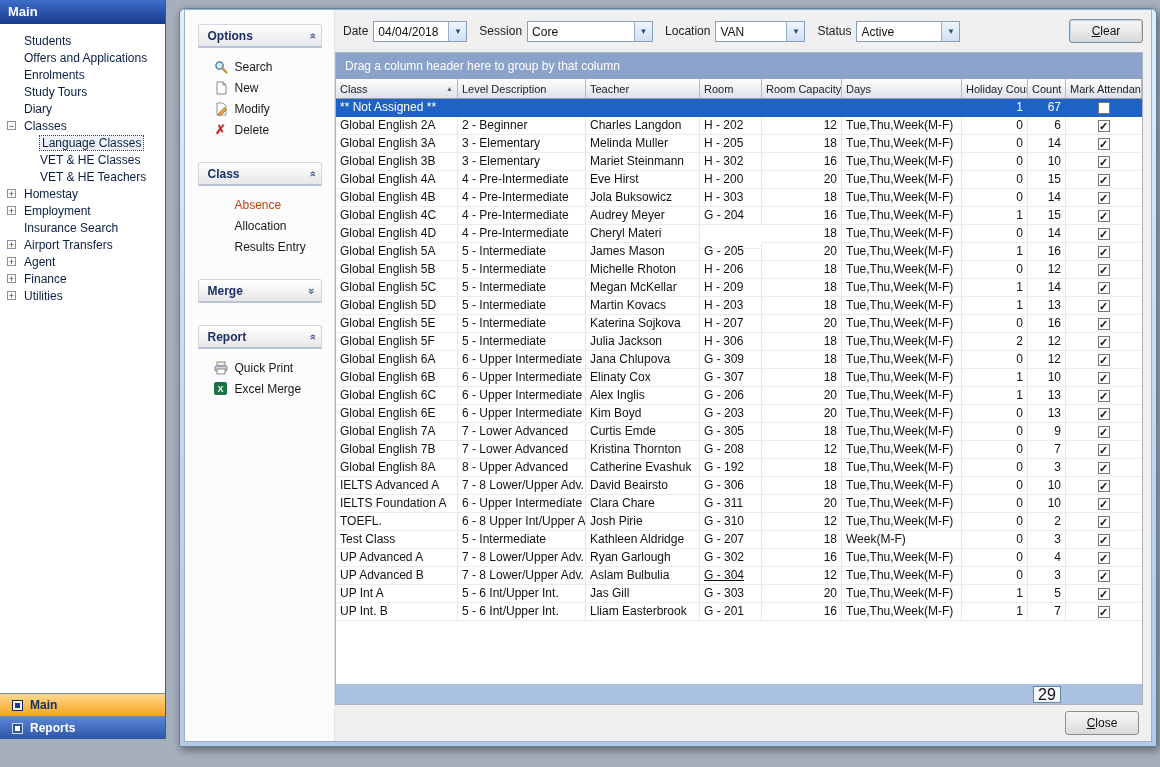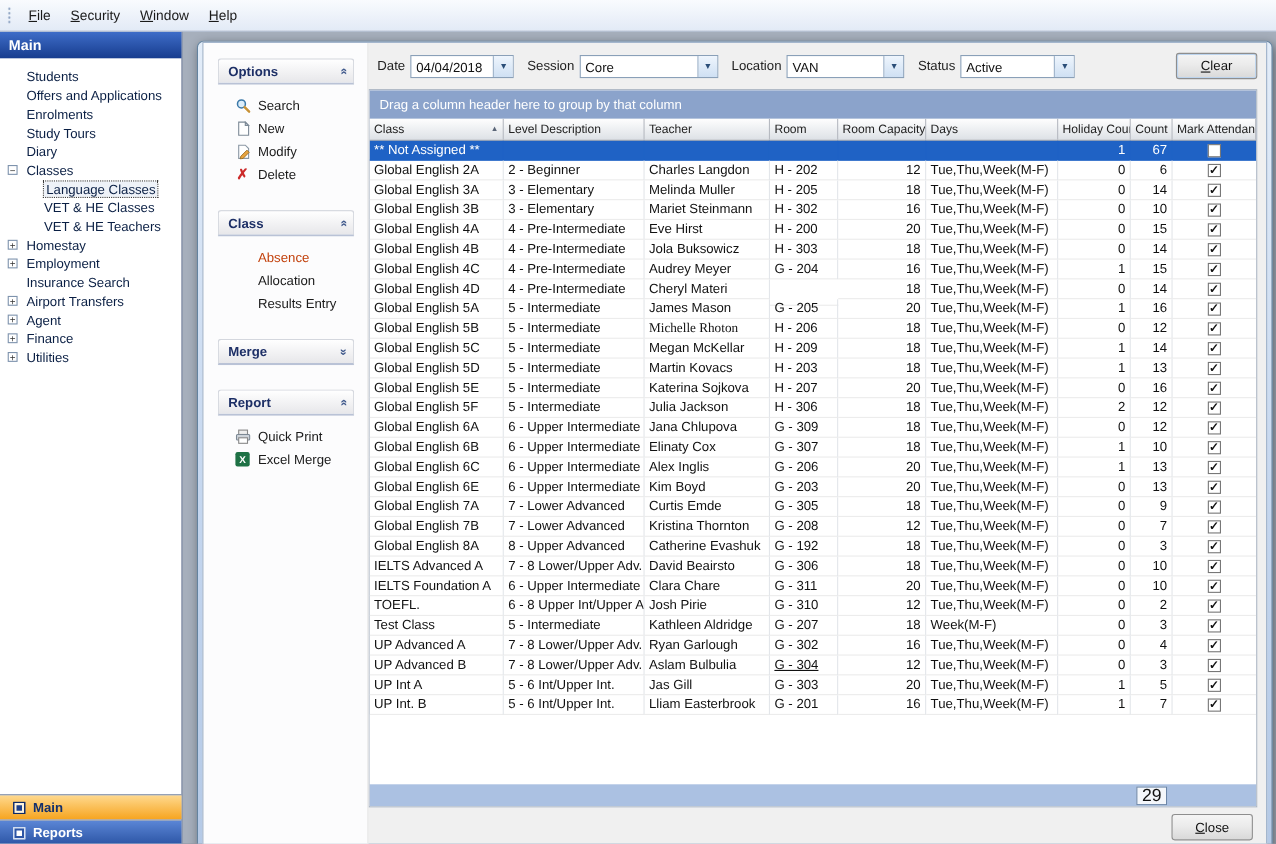--- a/index.html
+++ b/index.html
@@ -71,21 +71,21 @@
            display:flex;align-items:center;justify-content:center;border-radius:2px;}
   
   .right-area{flex:1;display:flex;flex-direction:column;padding-right:8px;box-sizing:border-box;overflow:hidden;}
   .filter-bar{height:42px;display:flex;align-items:center;padding-left:8px;}
   .fgroup{display:flex;align-items:center;gap:5px;margin-right:12px;}
   .flabel{color:#222;}
   .combo{height:21px;background:#fff;border:1px solid #8aa0b8;display:flex;align-items:stretch;box-sizing:border-box;}
   .combo-text{flex:1;padding:3px 4px 0;white-space:nowrap;overflow:hidden;}
   .combo-btn{width:17px;border-left:1px solid #9ab0c8;background:linear-gradient(#eef5fd,#cfe0f3);
              display:flex;align-items:center;justify-content:center;font-size:8px;color:#2b4e78;}
-  .w-date{width:94px;}.w-session{width:126px;}.w-location{width:107px;}.w-status{width:104px;}
+  .w-date{width:94px;}.w-session{width:126px;}.w-location{width:90px;}.w-status{width:104px;}
   .btn{height:24px;min-width:74px;font-family:"Liberation Sans",sans-serif;font-size:12px;color:#111;
        background:linear-gradient(#f5f5f5,#ebebeb 45%,#d9d9d9);border:1px solid #8e8e8e;border-radius:3px;cursor:default;}
   .btn.clear{margin-left:auto;box-shadow:0 0 0 1px #bcd4ee inset;}
   
   .grid{flex:1;display:flex;flex-direction:column;background:#fff;border:1px solid #aab4c2;overflow:hidden;}
   .group-bar{height:26px;line-height:26px;background:#8ba3cb;color:#fff;padding-left:9px;font-size:12px;}
   .ghead{display:flex;height:19px;background:linear-gradient(#fefefe,#dde1e6);border-bottom:1px solid #989ca3;}
   .hcell{display:flex;align-items:center;padding:0 4px;font-size:11px;color:#222;
          border-right:1px solid #b6bac1;white-space:nowrap;overflow:hidden;box-sizing:border-box;}
   .sort{margin-left:auto;font-size:7px;color:#5a6577;padding-left:2px;}
@@ -102,29 +102,20 @@
   .gfill{flex:1;background:#fff;}
   .gfooter{height:20px;background:#abc1e2;display:flex;align-items:center;justify-content:flex-end;}
   .count-box{width:26px;height:15px;margin-right:81px;background:#f4f7fb;border:1px solid #6c86a8;
              font-size:16px;text-align:center;line-height:15px;}
   .bottom-bar{height:36px;display:flex;align-items:center;justify-content:flex-end;padding-right:4px;}
 </style>
 </head>
 <body>
 
 <div class="app">
-  <div class="menubar">
-    <span class="grip"></span>
-    <div class="menu-items">
-        <div class="menu-item"><u>F</u>ile</div>
-        <div class="menu-item"><u>S</u>ecurity</div>
-        <div class="menu-item"><u>W</u>indow</div>
-        <div class="menu-item"><u>H</u>elp</div>
-      </div>
-  </div>
 
   <div class="workspace">
     <div class="sidebar">
       <div class="sidebar-title">Main</div>
       <div class="tree">
           <div class="tree-item lvl0"><span class="lbl">Students</span></div>
           <div class="tree-item lvl0"><span class="lbl">Offers and Applications</span></div>
           <div class="tree-item lvl0"><span class="lbl">Enrolments</span></div>
           <div class="tree-item lvl0"><span class="lbl">Study Tours</span></div>
           <div class="tree-item lvl0"><span class="lbl">Diary</span></div>
@@ -426,21 +417,21 @@
                     <div class="cell" style="flex: 0 0 120px;">Tue,Thu,Week(M-F)</div>
                     <div class="cell num" style="flex: 0 0 66px;">1</div>
                     <div class="cell num" style="flex: 0 0 38px;">16</div>
                     <div class="cell cb-cell" style="flex: 1 1 auto;">
                       <div class="cb checked"></div>
                     </div>
                   </div>
                   <div class="row">
                     <div class="cell" style="flex: 0 0 122px;">Global English 5B</div>
                     <div class="cell" style="flex: 0 0 128px;">5 - Intermediate</div>
-                    <div class="cell" style="flex: 0 0 114px; font-family: Liberation Serif, serif;">Michelle Rhoton</div>
+                    <div class="cell" style="flex: 0 0 114px;">Michelle Rhoton</div>
                     <div class="cell" style="flex: 0 0 62px;">H - 206</div>
                     <div class="cell num" style="flex: 0 0 80px;">18</div>
                     <div class="cell" style="flex: 0 0 120px;">Tue,Thu,Week(M-F)</div>
                     <div class="cell num" style="flex: 0 0 66px;">0</div>
                     <div class="cell num" style="flex: 0 0 38px;">12</div>
                     <div class="cell cb-cell" style="flex: 1 1 auto;">
                       <div class="cb checked"></div>
                     </div>
                   </div>
                   <div class="row">

